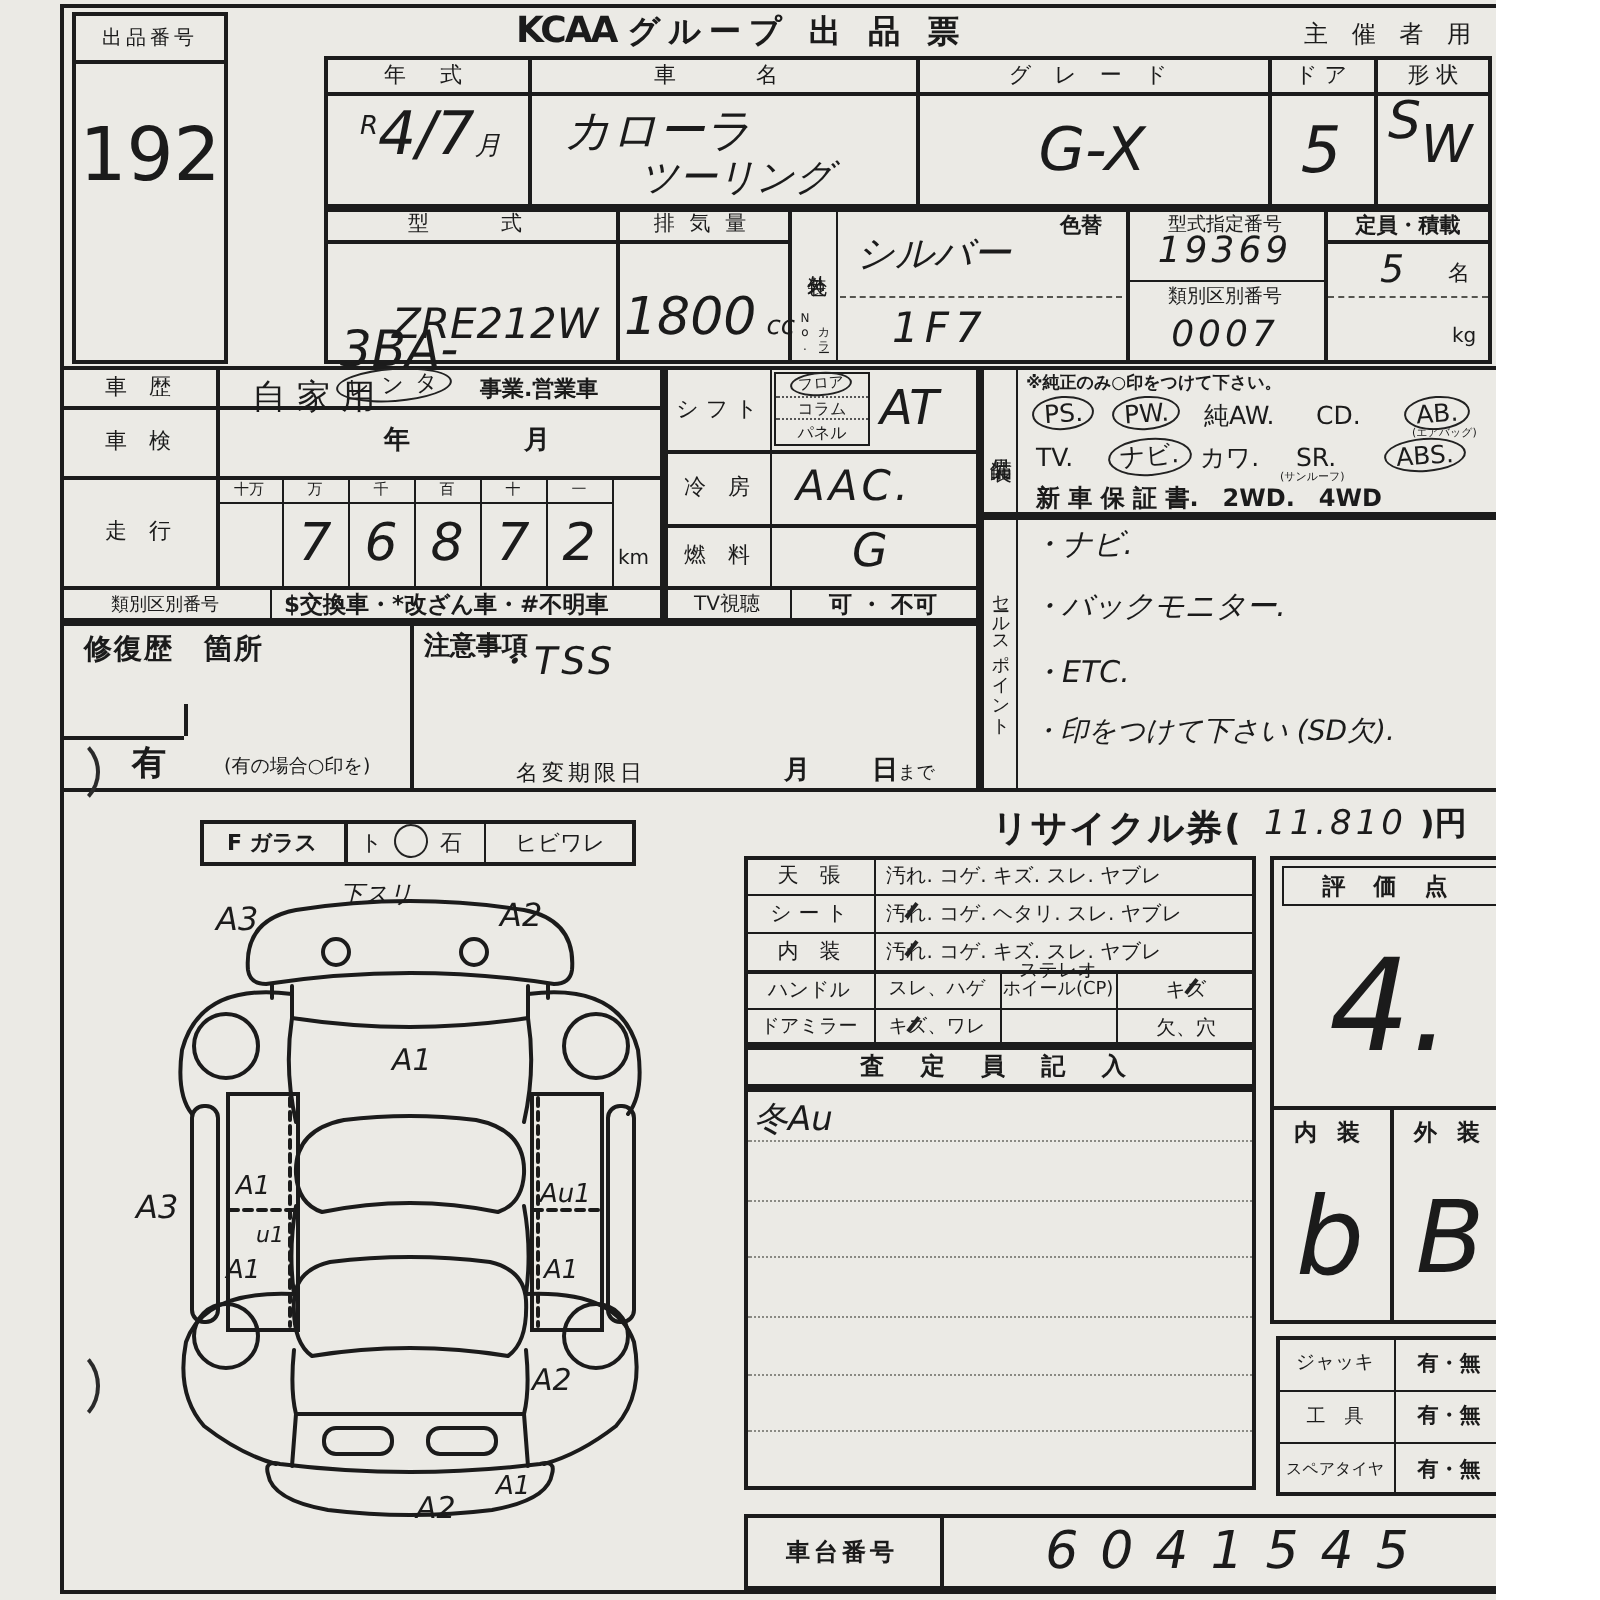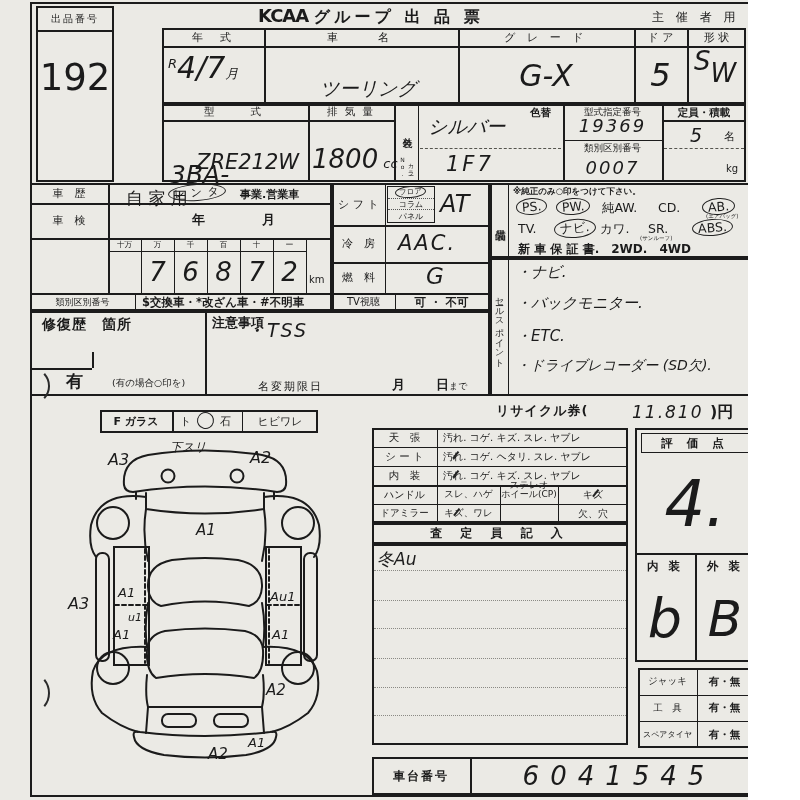--- a/index.html
+++ b/index.html
@@ -46,23 +46,24 @@
   <div class="vl" style="left:264px;top:28px;height:76px;"></div>
   <div class="vl" style="left:458px;top:28px;height:76px;"></div>
   <div class="vl" style="left:634px;top:28px;height:76px;"></div>
   <div class="vl" style="left:687px;top:28px;height:76px;"></div>
   <div class="hl" style="left:162px;top:46px;width:584px;"></div>
   <div class="abs ct" style="left:162px;top:29px;width:102px;height:16px;font-size:11px;letter-spacing:3px;">年　式</div>
   <div class="abs ct" style="left:264px;top:29px;width:194px;height:16px;font-size:11px;letter-spacing:6px;">車　　名</div>
   <div class="abs ct" style="left:458px;top:29px;width:176px;height:16px;font-size:11px;letter-spacing:4px;">グ レ ー ド</div>
   <div class="abs ct" style="left:634px;top:29px;width:53px;height:16px;font-size:11px;">ド ア</div>
   <div class="abs ct" style="left:687px;top:29px;width:59px;height:16px;font-size:11px;">形 状</div>
-  <div class="abs hw" style="left:168px;top:50px;">
+  <div class="abs hw" style="left:180px;top:50px;">
     <span style="font-size:13px;vertical-align:10px;">R</span><span style="font-size:30px;">4/7</span><span style="font-size:13px;">月</span>
   </div>
+  <div class="abs hw" style="left:282px;top:50px;font-size:23px;">カローラ</div>
   <div class="abs hw" style="left:320px;top:76px;font-size:19px;">ツーリング</div>
   <div class="abs ct hw" style="left:458px;top:50px;width:176px;height:50px;font-size:30px;">G-X</div>
   <div class="abs ct hw" style="left:634px;top:48px;width:53px;height:54px;font-size:32px;">5</div>
   <div class="abs hw" style="left:694px;top:46px;font-size:26px;">
     <span>S</span><span style="position:relative;top:12px;">W</span>
   </div>
 
   <div class="b2" style="left:162px;top:104px;width:584px;height:78px;"></div>
   <div class="vl" style="left:308px;top:104px;height:78px;"></div>
   <div class="vl" style="left:394px;top:104px;height:78px;"></div>
@@ -100,20 +101,21 @@
   <div class="hl" style="left:30px;top:238px;width:302px;"></div>
   <div class="hl" style="left:30px;top:293px;width:460px;"></div>
   <div class="vl" style="left:108px;top:183px;height:110px;"></div>
   <div class="abs ct" style="left:30px;top:184px;width:78px;height:18px;font-size:11px;">車　歴</div>
   <div class="abs" style="left:114px;top:187px;font-size:17px;margin-left:12px;">自 家 用</div>
   <div class="abs circ" style="left:168px;top:184px;font-size:11px;letter-spacing:1px;">レ ン タ</div>
   <div class="abs" style="left:240px;top:187px;font-size:11px;font-weight:bold;">事業.営業車</div>
   <div class="abs ct" style="left:30px;top:203px;width:78px;height:35px;font-size:11px;">車　検</div>
   <div class="abs" style="left:192px;top:211px;font-size:13px;font-weight:bold;">年</div>
   <div class="abs" style="left:262px;top:211px;font-size:13px;font-weight:bold;">月</div>
+  <div class="abs ct" style="left:30px;top:238px;width:78px;height:55px;font-size:11px;">走　行</div>
 
   <div class="vl1" style="left:141px;top:238px;height:55px;"></div>
   <div class="vl1" style="left:174px;top:238px;height:55px;"></div>
   <div class="vl1" style="left:207px;top:238px;height:55px;"></div>
   <div class="vl1" style="left:240px;top:238px;height:55px;"></div>
   <div class="vl1" style="left:273px;top:238px;height:55px;"></div>
   <div class="vl1" style="left:306px;top:238px;height:55px;"></div>
   <div class="hl1" style="left:108px;top:251px;width:198px;"></div>
   <div class="abs ct" style="left:108px;top:239px;width:33px;height:11px;font-size:7.5px;">十万</div>
   <div class="abs ct" style="left:141px;top:239px;width:33px;height:11px;font-size:7.5px;">万</div>
@@ -171,39 +173,39 @@
   <div class="abs" style="left:640px;top:235px;font-size:5.5px;">(サンルーフ)</div>
   <div class="abs circ" style="left:692px;top:219px;font-size:12.5px;">ABS.</div>
   <div class="abs" style="left:518px;top:241px;font-size:12px;font-weight:bold;">新 車 保 証 書.　2WD.　4WD</div>
 
   <div class="b2" style="left:490px;top:258px;width:278px;height:138px;"></div>
   <div class="vl1" style="left:508px;top:258px;height:138px;"></div>
   <div class="abs ct vtext" style="left:491px;top:260px;width:16px;height:134px;font-size:9px;">セールスポイント</div>
   <div class="abs hw" style="left:516px;top:263px;font-size:15px;">・ナビ.</div>
   <div class="abs hw" style="left:516px;top:294px;font-size:15px;">・バックモニター.</div>
   <div class="abs hw" style="left:516px;top:327px;font-size:15px;">・ETC.</div>
-  <div class="abs hw" style="left:516px;top:357px;font-size:14px;">・ドライブレコーダー (SD欠).</div>
+  <div class="abs hw" style="left:516px;top:357px;font-size:14px;">・印をつけて下さい (SD欠).</div>
 
   <div class="b2" style="left:30px;top:311px;width:460px;height:85px;"></div>
   <div class="vl" style="left:205px;top:311px;height:85px;"></div>
   <div class="abs" style="left:42px;top:316px;font-size:14px;font-weight:bold;letter-spacing:1px;">修復歴　箇所</div>
   <div class="abs" style="left:212px;top:314px;font-size:13px;font-weight:bold;">注意事項</div>
   <div class="abs hw" style="left:246px;top:318px;font-size:19px;letter-spacing:2px;">・TSS</div>
   <div class="hl" style="left:30px;top:368px;width:62px;"></div>
   <div class="vl" style="left:92px;top:352px;height:16px;"></div>
   <div class="arc" style="left:16px;top:368px;width:30px;height:32px;"></div>
   <div class="abs" style="left:66px;top:370px;font-size:17px;font-weight:bold;">有</div>
   <div class="abs" style="left:112px;top:377px;font-size:9.5px;">(有の場合○印を)</div>
   <div class="abs" style="left:258px;top:379px;font-size:11px;letter-spacing:2px;">名変期限日</div>
   <div class="abs" style="left:392px;top:376px;font-size:13px;font-weight:bold;">月</div>
   <div class="abs" style="left:436px;top:376px;font-size:13px;font-weight:bold;">
     <span>日</span><span style="font-size:9px;font-weight:normal;">まで</span>
   </div>
 
-  <div class="abs" style="left:496px;top:402px;font-size:13px;font-weight:bold;letter-spacing:1px;">リサイクル券(</div>
+  <div class="abs" style="left:496px;top:402px;font-size:18px;font-weight:bold;letter-spacing:1px;">リサイクル券(</div>
   <div class="abs hw" style="left:632px;top:402px;font-size:17px;letter-spacing:2px;">11.810</div>
   <div class="abs" style="left:710px;top:402px;font-size:16px;font-weight:bold;">)円</div>
 
   <div class="b2" style="left:100px;top:410px;width:218px;height:23px;"></div>
   <div class="vl" style="left:172px;top:410px;height:23px;"></div>
   <div class="vl1" style="left:242px;top:410px;height:23px;"></div>
   <div class="abs ct" style="left:100px;top:410px;width:72px;height:23px;font-size:11px;font-weight:bold;">F ガラス</div>
   <div class="abs" style="left:180px;top:414px;font-size:11px;">ト</div>
   <div class="abs" style="left:197px;top:412px;width:15px;height:15px;border:1.6px solid #222;border-radius:50%;transform:rotate(14deg);"></div>
   <div class="abs" style="left:220px;top:414px;font-size:11px;">石</div>

